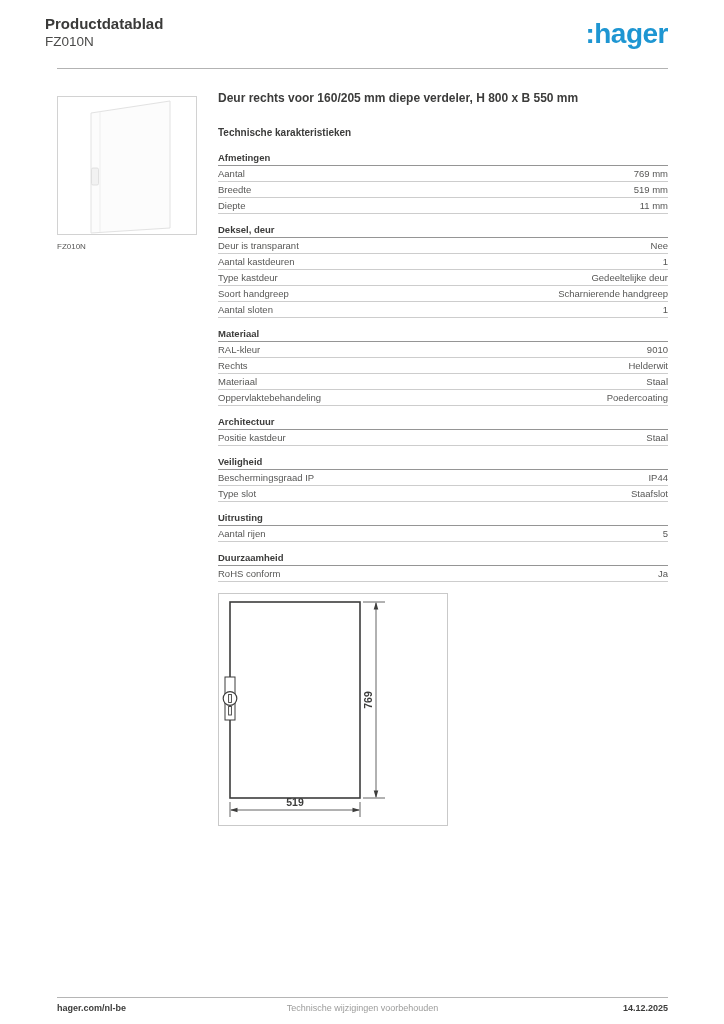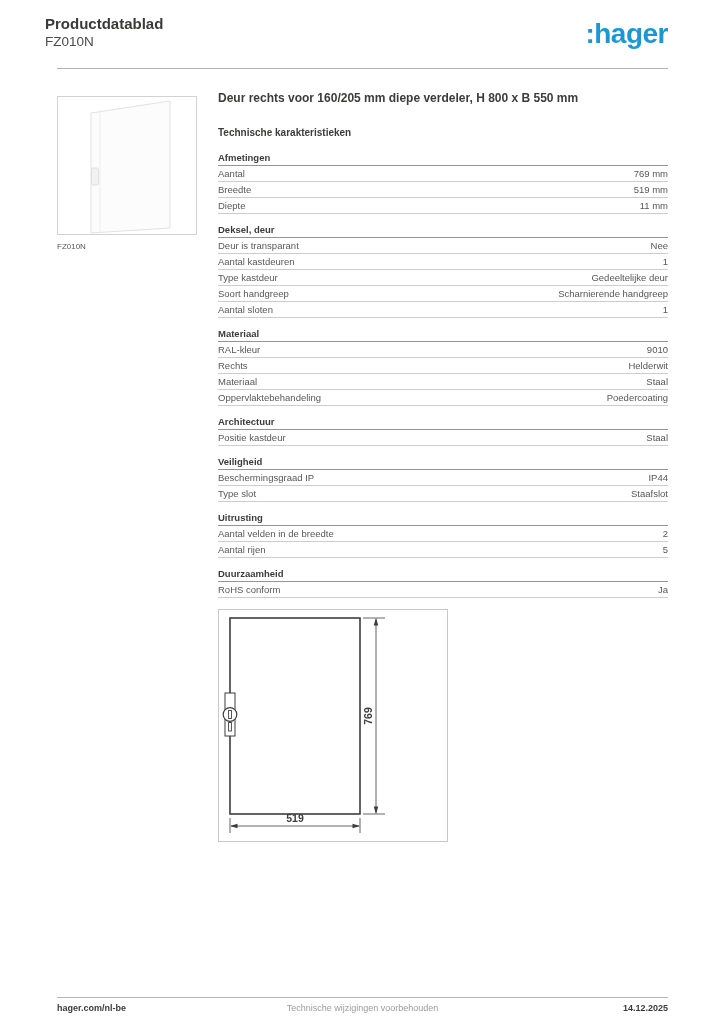--- a/index.html
+++ b/index.html
@@ -143,24 +143,20 @@
         </div>
         <div class="spec-row">
           <span class="spec-label">Type slot</span>
           <span class="spec-value">Staafslot</span>
         </div>
       </div>
 
       <div class="group">
         <div class="group-title">Uitrusting</div>
         <div class="spec-row">
-          <span class="spec-label">Aantal velden in de breedte</span>
-          <span class="spec-value">2</span>
-        </div>
-        <div class="spec-row">
           <span class="spec-label">Aantal rijen</span>
           <span class="spec-value">5</span>
         </div>
       </div>
 
       <div class="group">
         <div class="group-title">Duurzaamheid</div>
         <div class="spec-row">
           <span class="spec-label">RoHS conform</span>
           <span class="spec-value">Ja</span>

